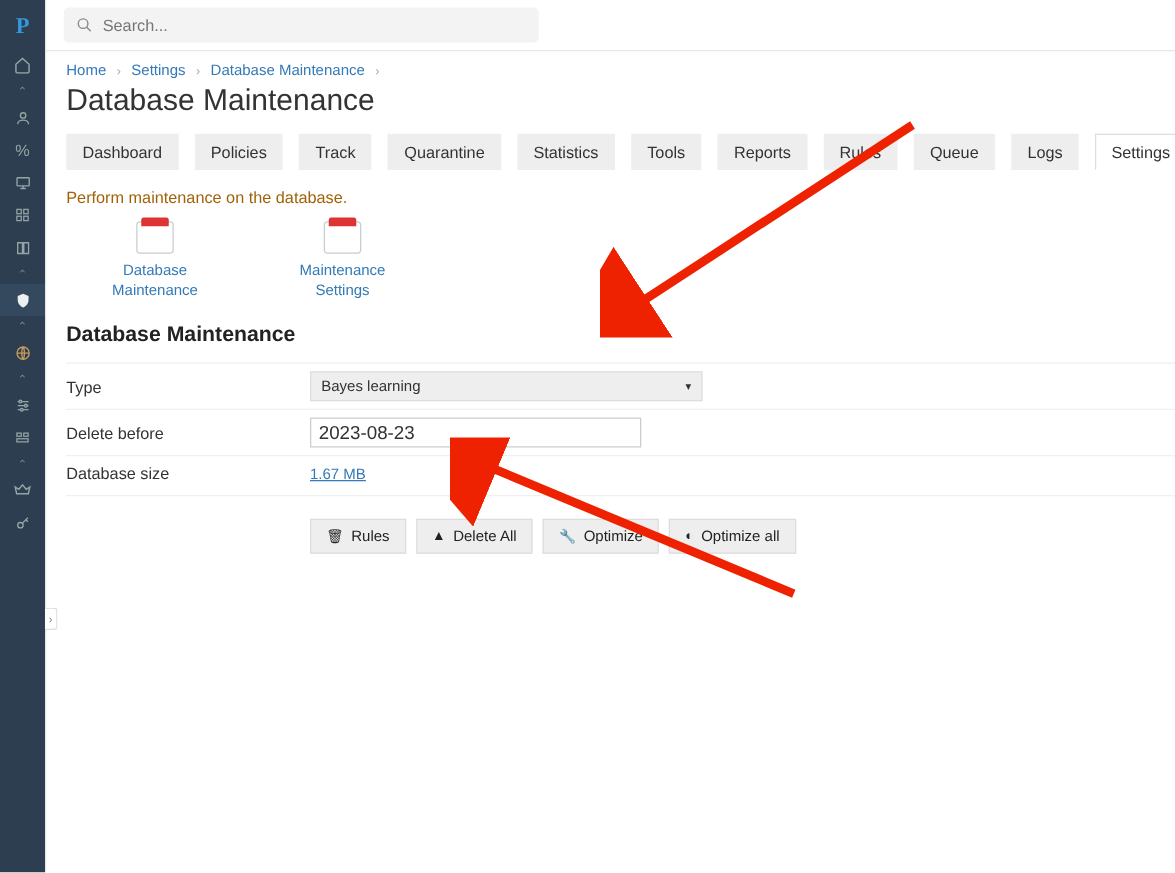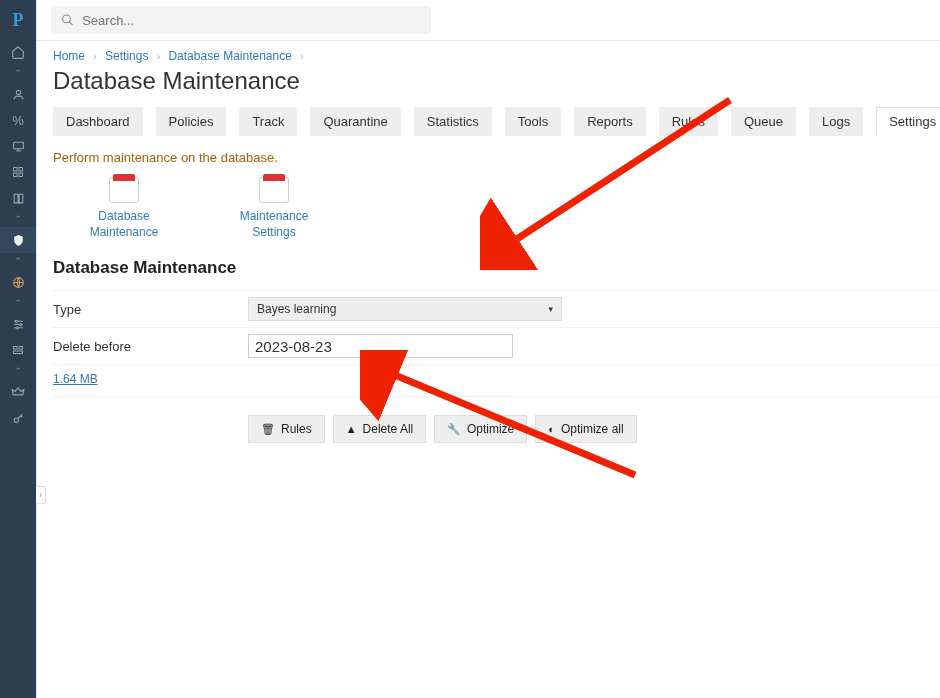--- a/index.html
+++ b/index.html
@@ -263,22 +263,23 @@
       </div>
 
       <div class="form-row">
         <div class="form-label">Delete before</div>
         <div class="form-field">
           <input class="text-input" value="2023-08-23" style="">
         </div>
       </div>
 
       <div class="form-row last">
+        <div class="form-label">Database size</div>
         <div class="form-field">
-          <a href="#" class="db-size">1.64 MB</a>
+          <a href="#" class="db-size">1.67 MB</a>
         </div>
       </div>
 
       <div class="buttons">
         <div class="btn">
           <span class="glyph">🗑</span>
           <span>Rules</span>
         </div>
         <div class="btn">
           <span class="glyph">▲</span>

